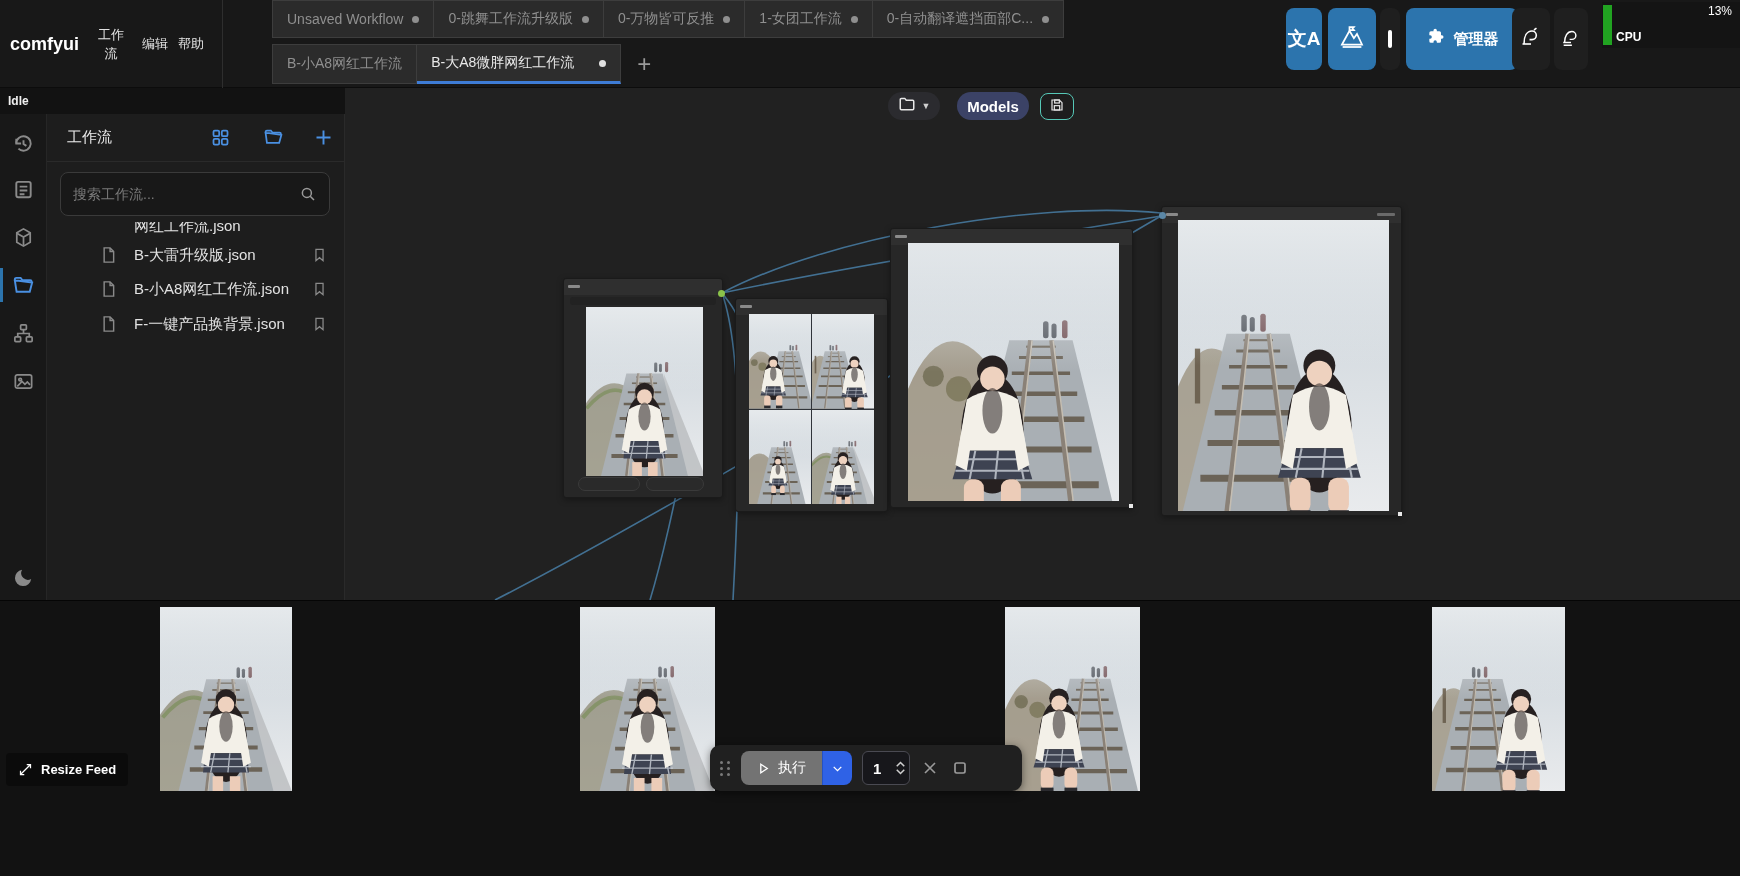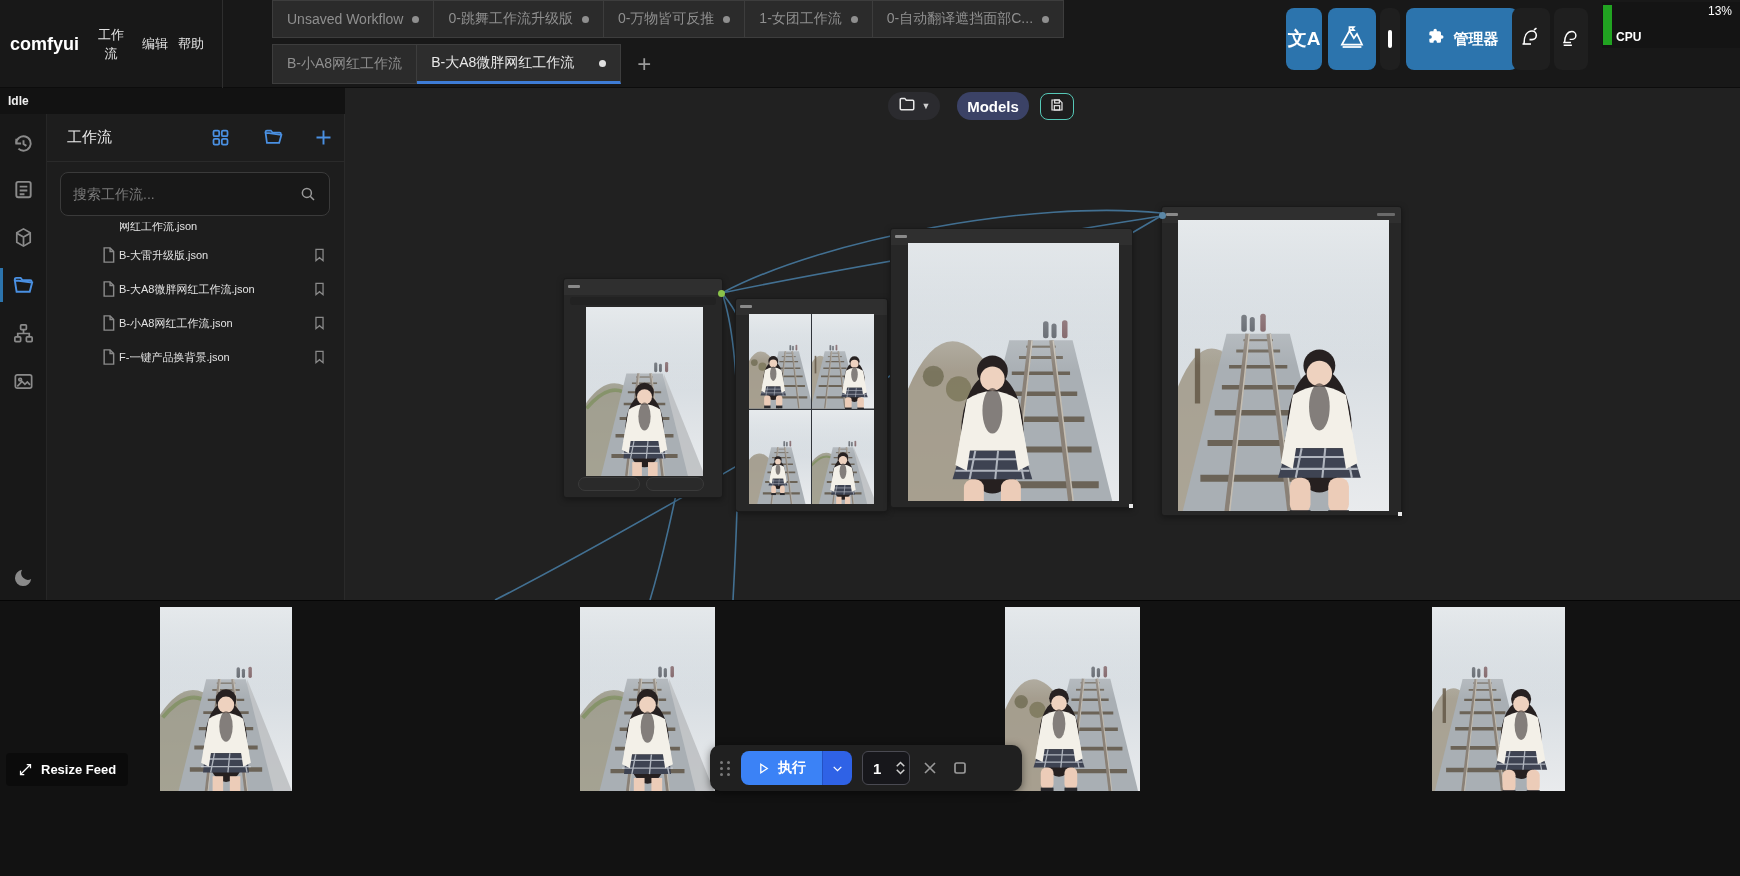--- a/index.html
+++ b/index.html
@@ -49,21 +49,21 @@
   #panel-title { position:absolute; left:20px; top:14px; font-size:15px; color:#e8e8e8; }
   .panel-hicon { position:absolute; top:13px; width:21px; height:21px; color:#4a90e2; }
   .panel-hicon svg { width:100%; height:100%; }
   #search-box { position:absolute; left:13px; top:58px; width:270px; height:44px; background:#181818; border:1px solid #3a3a3a; border-radius:8px; display:flex; align-items:center; }
   #search-input { flex:1; background:transparent; border:none; outline:none; color:#cfcfcf; font-size:14px; padding:0 12px; font-family:"Liberation Sans",sans-serif; }
   #search-input::placeholder { color:#7a7a7a; }
   #search-icon { width:18px; height:18px; margin-right:12px; color:#9a9a9a; flex:none; }
   #file-list { position:absolute; left:0; top:108px; width:100%; bottom:0; overflow:hidden; }
   .file-row { position:relative; display:flex; align-items:center; padding:7px 14px 7px 50px; min-height:34px; cursor:pointer; }
   .file-row .file-icon { position:absolute; left:52px; top:50%; transform:translateY(-50%); width:19px; height:19px; color:#8a8a8a; }
-  .file-row .file-name { font-size:11px; color:#e2e2e2; line-height:1.35; width:168px; margin-left:22px; word-break:break-all; }
+  .file-row .file-name { font-size:15px; color:#e2e2e2; line-height:1.35; width:168px; margin-left:37px; word-break:break-all; }
   .file-row .bm-icon { position:absolute; right:16px; top:50%; transform:translateY(-50%); width:17px; height:17px; color:#8a8a8a; }
   .file-row.clipped { height:16px; min-height:16px; overflow:hidden; padding-top:0; padding-bottom:0; }
   .file-row.clipped .file-name { margin-top:-8px; }
 
   
   #canvas { position:absolute; left:345px; top:88px; width:1395px; height:512px; background:#212121; overflow:hidden; }
   #wires { position:absolute; left:0; top:0; width:100%; height:100%; }
   .cv-toolbar-btn { position:absolute; display:flex; align-items:center; justify-content:center; gap:6px; border-radius:14px; }
   #folder-dd-btn { left:543px; top:4px; width:52px; height:28px; background:#2b2b2f; color:#e8e8e8; }
   #models-btn { left:612px; top:4px; width:72px; height:28px; background:#3b4266; color:#fff; font-size:15px; font-weight:bold; }
@@ -87,21 +87,21 @@
   .thumb { position:absolute; top:6px; height:184px; overflow:hidden; background:#30343a; }
   .thumb svg { position:absolute; left:0; top:0; width:100%; height:100%; }
   #resize-feed-btn { position:absolute; left:6px; top:152px; height:33px; padding:0 12px; background:#0b0b0b; border-radius:4px; display:flex; align-items:center; gap:8px; color:#fff; font-size:13px; font-weight:bold; }
   #resize-feed-btn svg { width:15px; height:15px; }
 
   
   #queue-bar { position:absolute; left:710px; top:144px; width:312px; height:46px; background:#202020; border-radius:10px; box-shadow:0 2px 8px rgba(0,0,0,.5); display:flex; align-items:center; padding:0 10px; gap:10px; }
   #drag-handle { display:grid; grid-template-columns:4px 4px; gap:3px; }
   #drag-handle i { width:3px; height:3px; border-radius:50%; background:#7a7a7a; }
   #run-group { display:flex; height:34px; border-radius:8px; overflow:hidden; }
-  #run-main { display:flex; align-items:center; gap:8px; padding:8px 16px; background:#3b82f6; color:#fff; font-size:14px; font-weight:bold; }
+  #run-main { display:flex; align-items:center; gap:8px; padding:8px 16px; background:#737373; color:#fff; font-size:14px; font-weight:normal; }
   #run-caret { display:flex; align-items:center; justify-content:center; width:30px; background:#2f62e6; border-left:1px solid #2452c4; color:#fff; }
   #count-box { display:flex; align-items:center; height:34px; width:48px; background:#17171b; border:1px solid #4a4a52; border-radius:6px; padding:0 4px 0 10px; }
   #count-value { flex:1; color:#fff; font-size:15px; font-weight:bold; }
   #count-steppers { display:flex; flex-direction:column; gap:2px; color:#cfcfcf; }
   #count-steppers svg { width:9px; height:6px; }
   .q-icon { width:20px; height:20px; color:#9a9a9a; }
   .q-icon svg { width:100%; height:100%; }
 </style>
 </head>
 <body>
@@ -288,30 +288,20 @@
     <div id="file-list">
         <div class="file-row clipped">
           <span class="file-name">网红工作流.json</span>
         </div>
         <div class="file-row">
           <span class="file-icon"><svg viewBox="0 0 24 24" fill="none" stroke="currentColor" stroke-width="1.8">
               <path d="M6.5 3 H14 L18.5 7.5 V21 H6.5 Z"></path>
               <path d="M14 3 V7.5 H18.5"></path>
             </svg></span>
           <span class="file-name">B-大雷升级版.json</span>
-          <span class="bm-icon"><svg viewBox="0 0 24 24" fill="none" stroke="currentColor" stroke-width="1.8">
-              <path d="M7 4 H17 V20 L12 15.8 L7 20 Z"></path>
-            </svg></span>
-        </div>
-        <div class="file-row">
-          <span class="file-icon"><svg viewBox="0 0 24 24" fill="none" stroke="currentColor" stroke-width="1.8">
-              <path d="M6.5 3 H14 L18.5 7.5 V21 H6.5 Z"></path>
-              <path d="M14 3 V7.5 H18.5"></path>
-            </svg></span>
-          <span class="file-name">B-大A8微胖网红工作流.json</span>
           <span class="bm-icon"><svg viewBox="0 0 24 24" fill="none" stroke="currentColor" stroke-width="1.8">
               <path d="M7 4 H17 V20 L12 15.8 L7 20 Z"></path>
             </svg></span>
         </div>
         <div class="file-row">
           <span class="file-icon"><svg viewBox="0 0 24 24" fill="none" stroke="currentColor" stroke-width="1.8">
               <path d="M6.5 3 H14 L18.5 7.5 V21 H6.5 Z"></path>
               <path d="M14 3 V7.5 H18.5"></path>
             </svg></span>
           <span class="file-name">B-小A8网红工作流.json</span>

